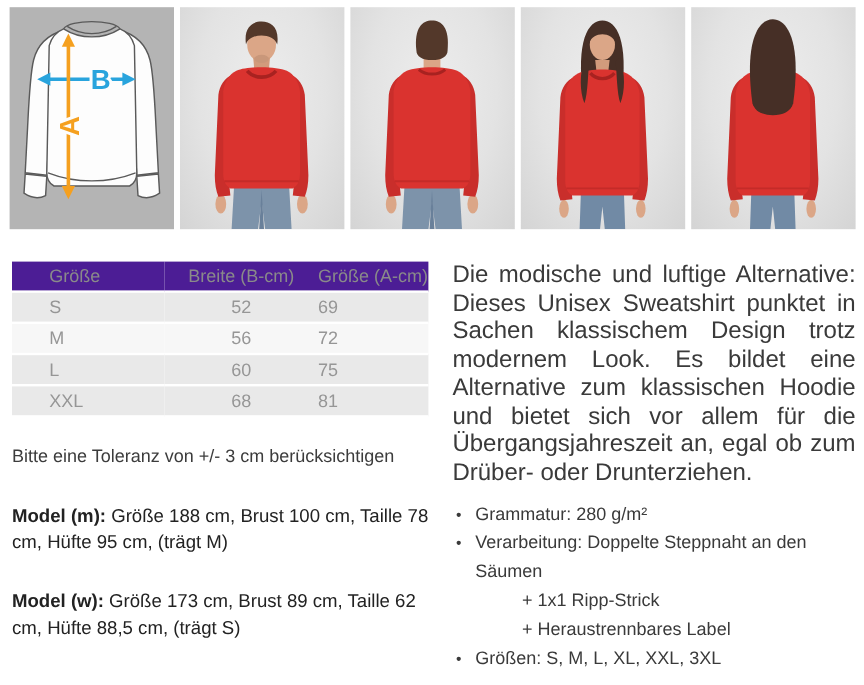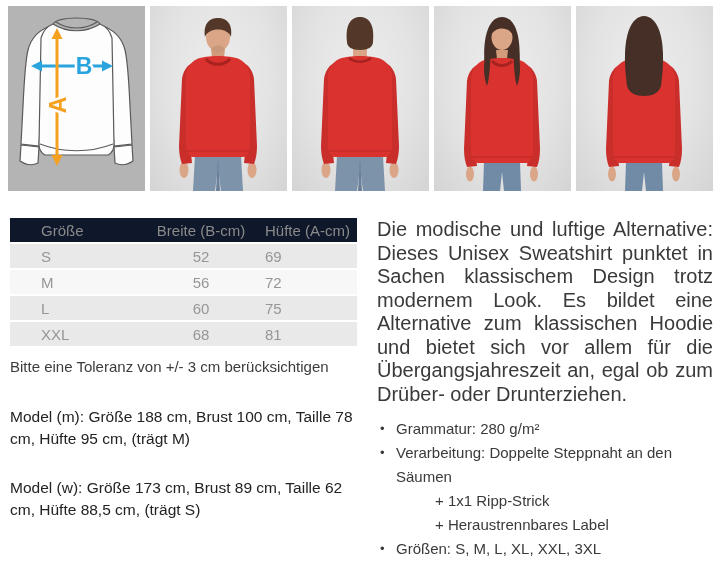--- a/index.html
+++ b/index.html
@@ -19,34 +19,34 @@
   .cell svg { display:block; width:137px; height:185px; }
 
   
   .content { display:flex; align-items:flex-start; margin-top:27px; }
   .left  { margin-left:10px; width:348px; flex:none; }
   .right { margin-left:19px; width:336px; flex:none; }
 
   
   table.size { border-collapse:collapse; width:347px; font-size:15px; table-layout:fixed; }
   table.size th, table.size td { text-align:left; font-weight:normal; height:24px; padding:0; }
-  table.size th { color:#8a8a8a; background:#0f172a; }
+  table.size th { color:#8a8a8a; background:#4c1d95; }
   table.size td { color:#969696; }
   table.size tr { border-bottom:2px solid #ffffff; }
   table.size th:first-child, table.size td:first-child { padding-left:31px; width:127px; box-sizing:border-box; }
   table.size th:nth-child(2), table.size td:nth-child(2) { width:128px;text-align:center; }
   tr.stripe-dark  td { background:#e9e9e9; }
   tr.stripe-light td { background:#f7f7f7; }
 
-  .note { margin-top:10px; font-size:15px; color:#3c3c3c; }
+  .note { margin-top:24px; font-size:15px; color:#3c3c3c; }
 
   .model-block { font-size:15.5px; color:#222; line-height:22px; width:352px; }
   .model-block.first { margin-top:31px; }
   .model-block.second { margin-top:27px; }
-  .model-block b { font-weight:normal;margin-top:48px; }
+  .model-block b { font-weight:bold;margin-top:48px; }
 
   
   .intro { margin:0; font-size:20px; line-height:23.5px; color:#3a3a3a; text-align:justify; }
   .bullets { margin-top:11px; font-size:15px; line-height:24px; color:#3a3a3a; }
   .bullet { position:relative; padding-left:19px; }
   .bullet::before { content:"\2022"; position:absolute; left:3px; top:0; font-size:13px; color:#3a3a3a; }
   .cont { padding-left:58px; }
 </style>
 </head>
 <body>
@@ -156,21 +156,21 @@
 </div>
 
 <div class="content">
 
   <div class="left">
     <table class="size">
       <tbody>
           <tr>
         <th>Größe</th>
         <th>Breite (B-cm)</th>
-        <th>Hüfte (A-cm)</th>
+        <th>Größe (A-cm)</th>
       </tr>
       <tr class="stripe-dark">
         <td>S</td>
         <td>52</td>
         <td>69</td>
       </tr>
       <tr class="stripe-light">
         <td>M</td>
         <td>56</td>
         <td>72</td>

